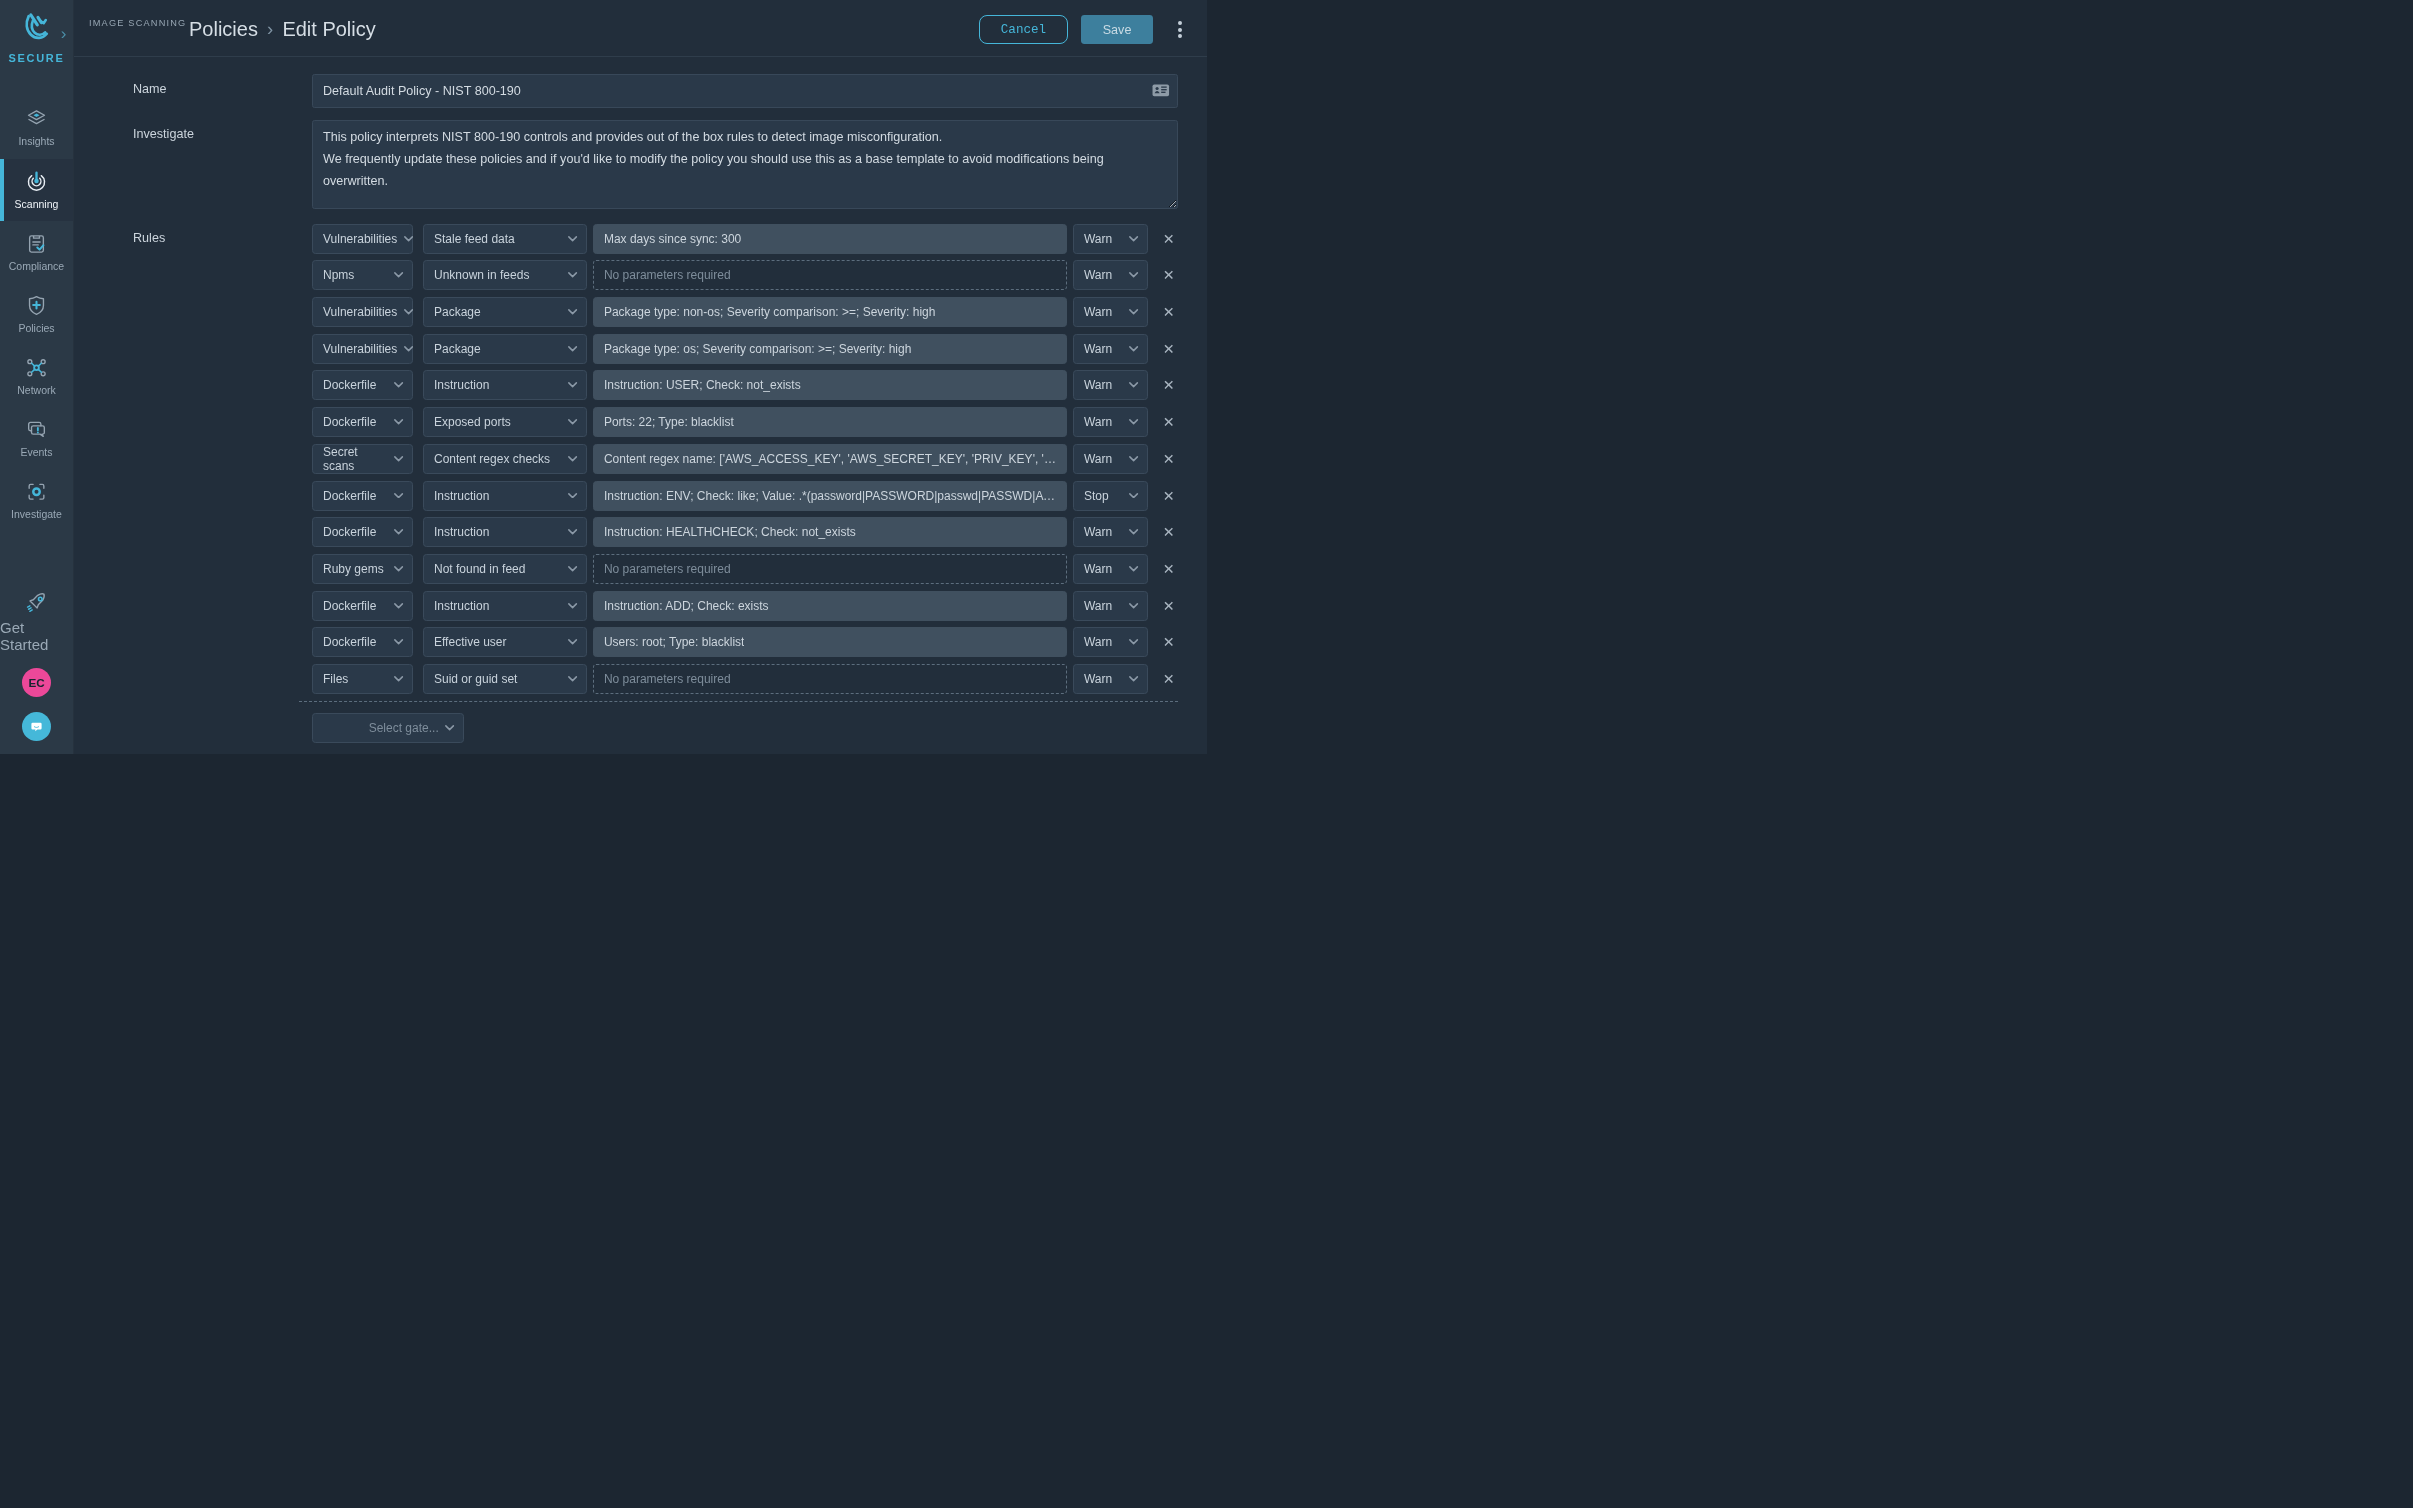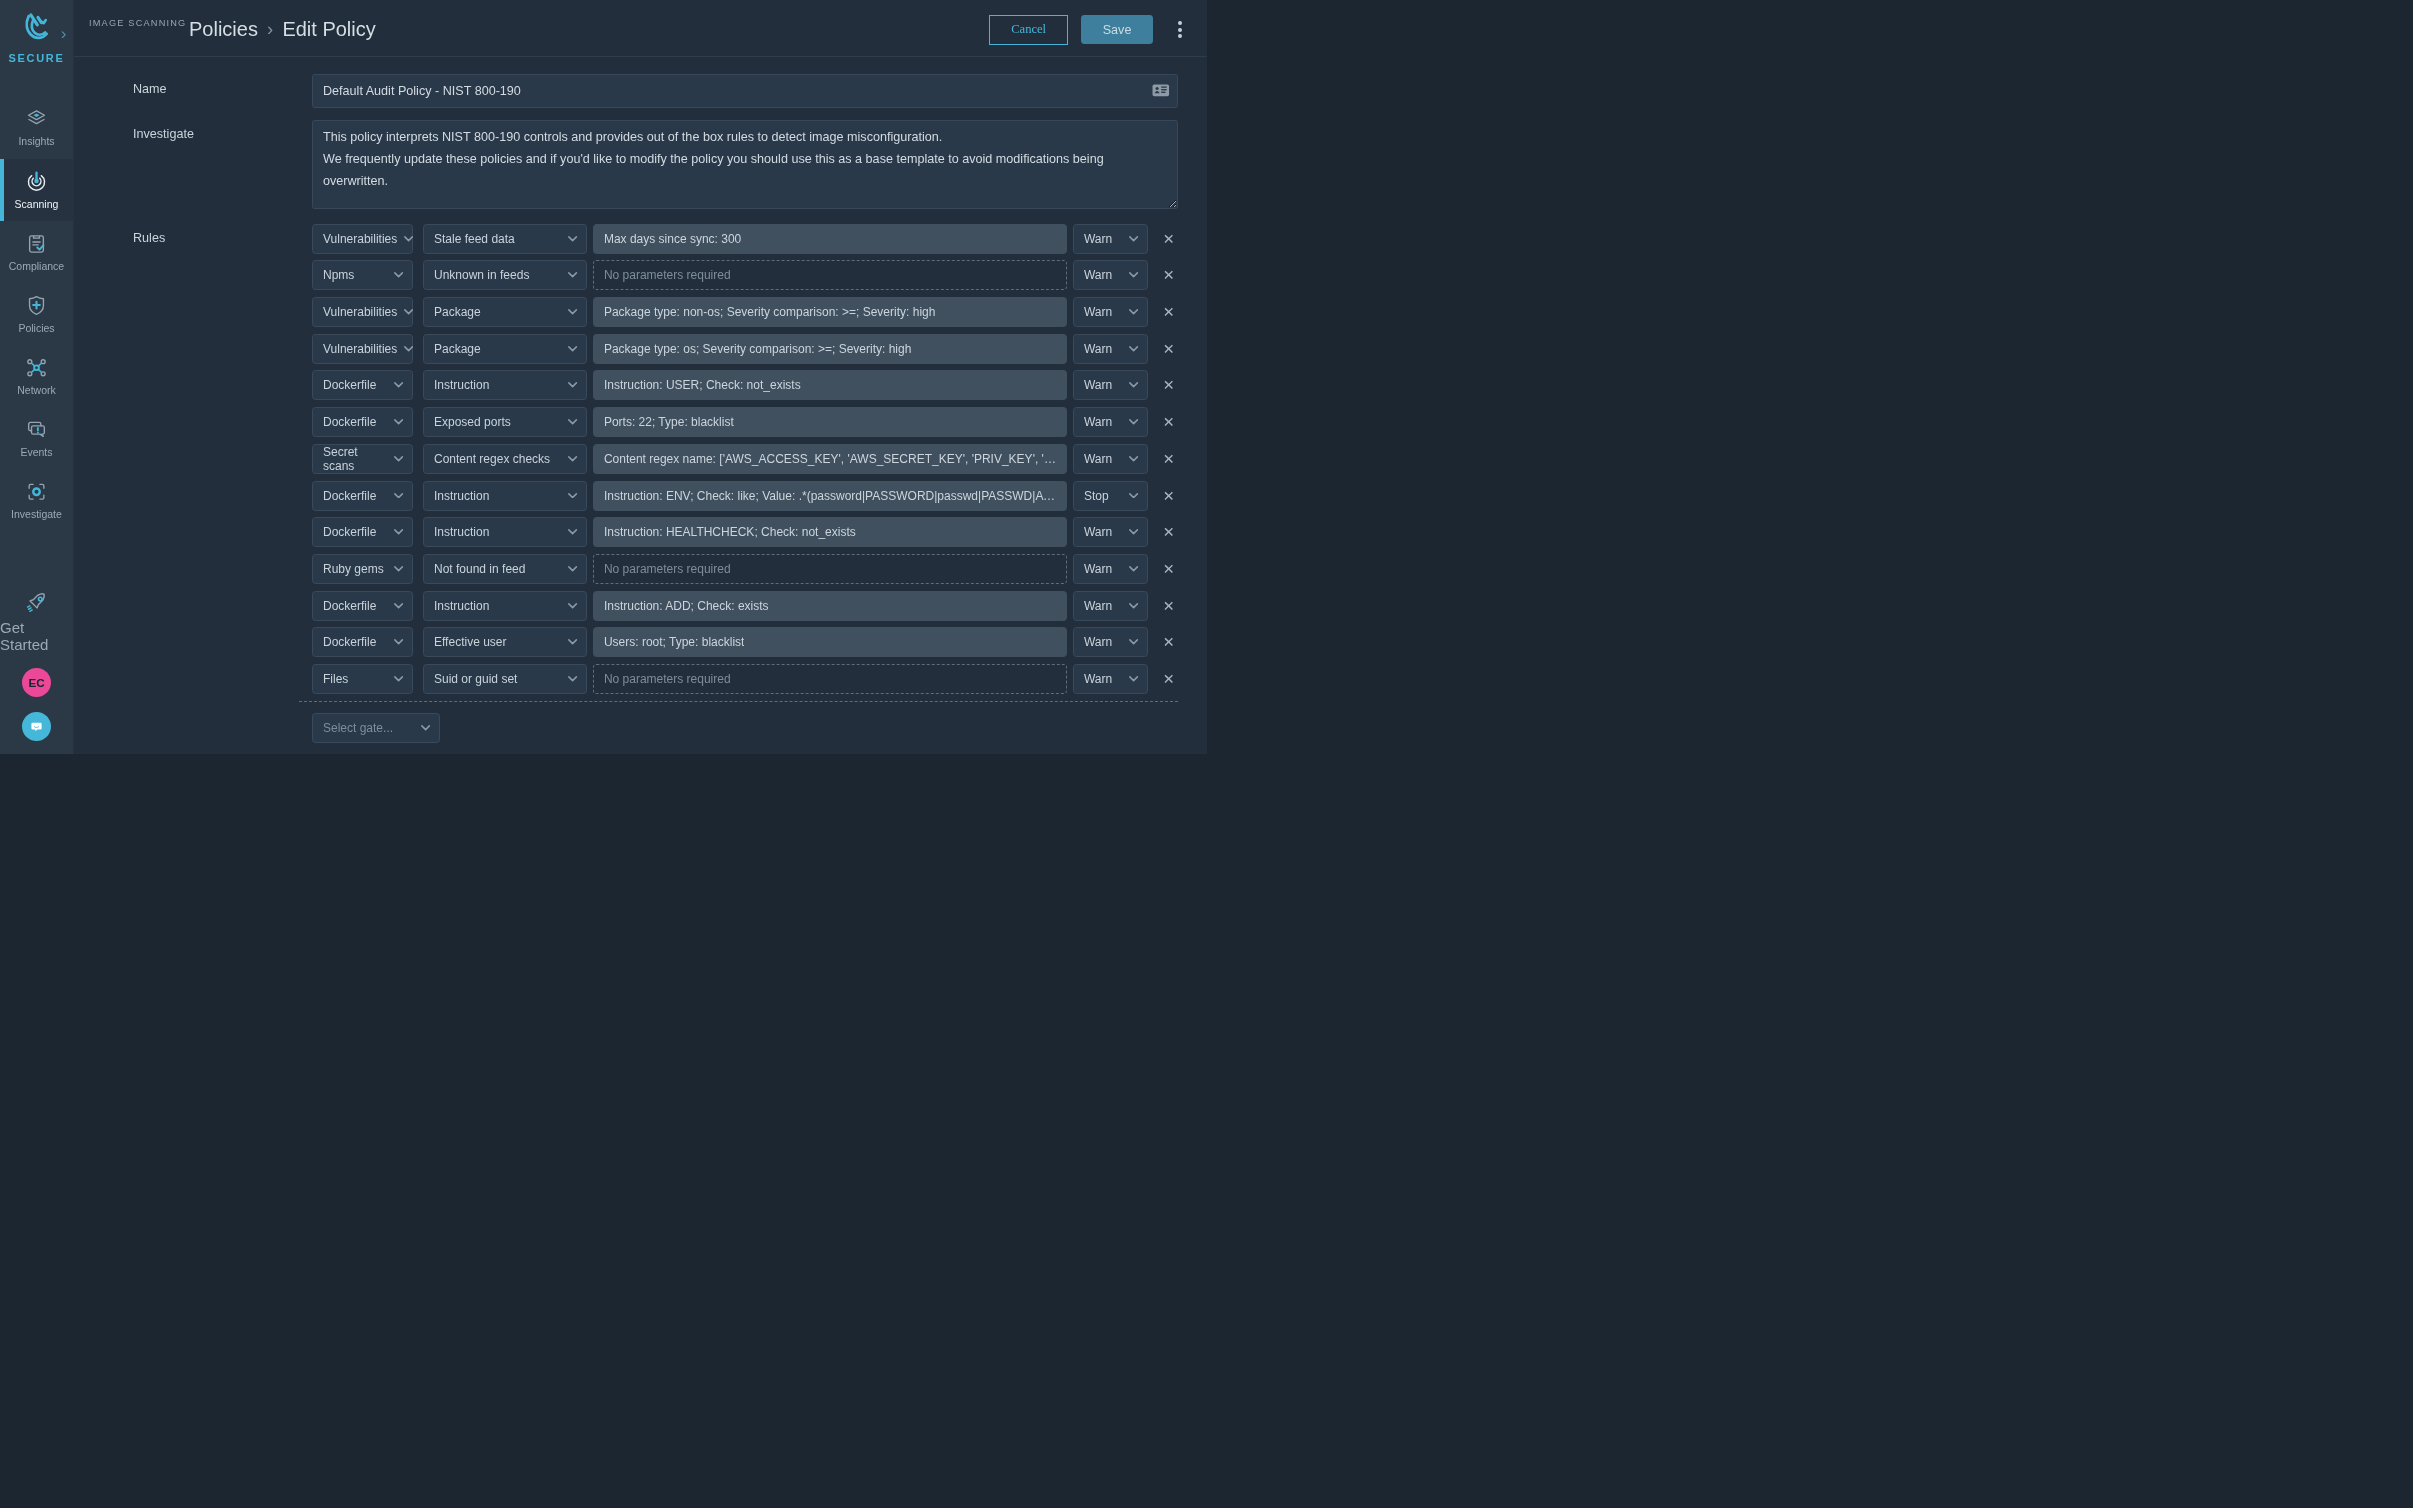--- a/index.html
+++ b/index.html
@@ -27,21 +27,21 @@
 
   
   .main{flex:1;display:flex;flex-direction:column;min-width:0;}
   .header{height:57px;flex-shrink:0;display:flex;align-items:center;justify-content:space-between;padding:3.4px 22px 0 15px;border-bottom:0.8px solid #2f3d4b;}
   .hdr-left{display:flex;flex-direction:row;gap:2.5px;}
   .hdr-section{font-size:9.2px;letter-spacing:1.2px;color:#97a6b3;}
   .breadcrumb{display:flex;align-items:center;font-size:20px;color:#d6dee5;font-weight:300;}
   .crumb-parent{cursor:pointer;}
   .crumb-sep{color:#7f93a3;margin:0 9.2px;font-size:18.4px;padding-bottom:1.7px;}
   .hdr-right{display:flex;align-items:center;gap:12.6px;}
-  .btn-cancel{background:transparent;border:0.8px solid #45b6d9;color:#45b6d9;font-size:12.6px;padding:6.7px 21px;border-radius:0;cursor:pointer;font-family:Liberation Serif, serif;}
+  .btn-cancel{background:transparent;border:0.8px solid #45b6d9;color:#45b6d9;font-size:12.6px;padding:6.7px 21px;border-radius:8px;cursor:pointer;font-family:Liberation Mono, monospace;}
   .btn-save{background:#3d7f9d;border:none;color:#c9dbe4;font-size:12.6px;padding:7.5px 22px;border-radius:3.4px;cursor:pointer;font-family:inherit;text-align:center;}
   .kebab{display:flex;flex-direction:column;gap:2.9px;margin-left:8.4px;padding:3.4px;cursor:pointer;}
   .kebab i{width:3.8px;height:3.8px;border-radius:50%;background:#c3ced8;}
 
   
   .form{flex:1;padding:17px 29px 0 15px;overflow:hidden;}
   .form-row{display:flex;margin-bottom:11.7px;margin-left:44px;}
   .form-label{width:179px;flex-shrink:0;padding-top:7.5px;font-size:12.6px;color:#ccd5dd;}
   .field-area{flex:1;min-width:0;position:relative;}
   .text-input{width:100%;height:34px;background:#2a3949;border:0.8px solid #384859;border-radius:2.5px;color:#d3dbe2;font-size:12.6px;padding:0 37px 0 10px;font-family:inherit;outline:none;}
@@ -54,21 +54,21 @@
   .sel{background:#2a3949;border:0.8px solid #3a4a5b;border-radius:3.4px;display:flex;align-items:center;justify-content:space-between;padding:0 8.4px 0 10px;font-size:12px;color:#c9d3dc;cursor:pointer;flex-shrink:0;}
   .sel .chev{flex-shrink:0;margin-left:6.7px;}
   .sel.gate{width:101px;margin-right:10px;}
   .sel.trigger{width:164px;margin-right:5.9px;}
   .sel.action{width:75px;margin-right:11.7px;}
   .params{flex:1;min-width:0;margin-right:5.9px;display:flex;align-items:center;padding:0 10px;border-radius:3.4px;background:#40505f;border:0.8px solid #40505f;color:#ccd5dd;font-size:12px;white-space:nowrap;overflow:hidden;cursor:pointer;}
   .params span{overflow:hidden;text-overflow:ellipsis;white-space:nowrap;text-align:right;}
   .params.empty{background:transparent;border:0.8px dashed #5c6d7d;color:#7e8d9b;cursor:default;}
   .remove{width:18.4px;display:flex;align-items:center;justify-content:center;color:#a9b5c0;font-size:14.2px;cursor:pointer;}
   .rules-divider{border:none;border-top:0.8px dashed #5c6d7d;margin:6.7px 0 11.7px -12.6px;}
-  .sel.add-gate{width:128px;color:#7e8d9b;height:30px;}
+  .sel.add-gate{width:152px;color:#7e8d9b;height:30px;justify-content:flex-end;}
 </style>
 </head>
 <body>
 
 <div class="app">
 
   <div class="sidebar">
     <div class="logo-area">
       <svg class="logo-mark" viewBox="0 0 24 24" fill="none">
         <path d="M7.2 3.8 C5.3 7.8 5.6 12.3 8.6 15.2 C11.5 18.1 16 17.6 18.3 14.6" stroke="#45b6d9" stroke-width="1.7" stroke-linecap="round"></path>

